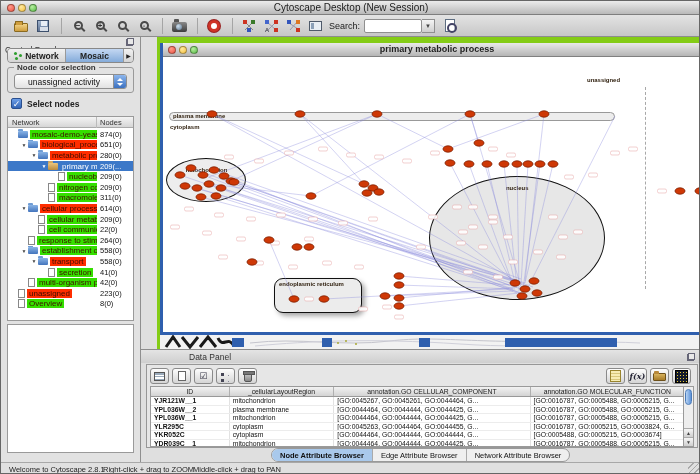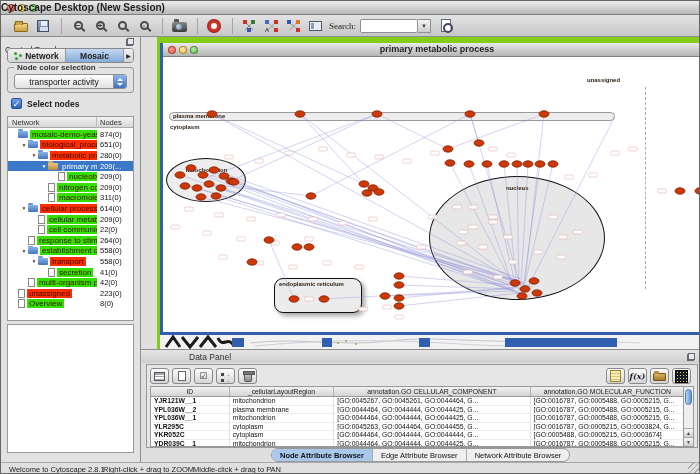--- a/index.html
+++ b/index.html
@@ -6,21 +6,21 @@
   *{box-sizing:border-box;font-family:"Liberation Sans",sans-serif;}
   #app{position:relative;width:700px;height:474px;background:#dfdfdf;overflow:hidden;border:1px solid #666;}
 
   
   #titlebar{position:absolute;left:0;top:0;width:700px;height:14px;
     background:linear-gradient(#ececec,#b9b9b9);border-bottom:1px solid #7e7e7e;}
   .tl{position:absolute;top:3px;width:8px;height:8px;border-radius:50%;border:1px solid rgba(0,0,0,.35);}
   .tl.red{background:radial-gradient(circle at 35% 30%,#ff9a8a,#ee5544);}
   .tl.yel{background:radial-gradient(circle at 35% 30%,#ffe9a0,#f5c03e);}
   .tl.grn{background:radial-gradient(circle at 35% 30%,#b8f0a0,#58bb46);}
-  #app-title{position:absolute;left:0;right:0;top:1px;text-align:left;font-size:10px;font-weight:bold;color:#1c1c1c;}
+  #app-title{position:absolute;left:0;right:0;top:1px;text-align:center;font-size:10px;font-weight:normal;color:#1c1c1c;}
 
   
   #toolbar{position:absolute;left:0;top:14px;width:700px;height:22px;
     background:linear-gradient(#e3e3e3,#c7c7c7);border-bottom:1px solid #8d8d8d;
     display:flex;align-items:center;padding-left:10px;}
   .tb-btn{width:20px;height:19px;display:flex;align-items:center;justify-content:center;margin-right:2px;}
   .tb-sep{width:1px;height:16px;background:#a5a5a5;margin:0 6px;}
   .folder-ic{width:14px;height:9px;background:linear-gradient(#f2d489,#cf9e3e);border:1px solid #8a6a20;border-radius:1px;position:relative;margin-top:3px;}
   .folder-ic::before{content:'';position:absolute;top:-3px;left:0;width:6px;height:3px;background:#cf9e3e;border:1px solid #8a6a20;border-bottom:none;border-radius:1px 1px 0 0;}
   .save-ic{width:12px;height:12px;background:linear-gradient(#9fb2cc,#5f7596);border:1px solid #3c4f6c;position:relative;}
@@ -29,21 +29,21 @@
   .mag{width:9px;height:9px;border:2px solid #4a4a4a;border-radius:50%;position:relative;display:inline-block;}
   .mag::after{content:'';position:absolute;width:2px;height:5px;background:#4a4a4a;bottom:-4px;right:-3px;transform:rotate(-45deg);}
   .mag b{position:absolute;top:50%;left:50%;transform:translate(-50%,-55%);font-size:8px;font-weight:bold;color:#333;line-height:0;}
   .cam-ic{width:15px;height:10px;background:linear-gradient(#8a8a8a,#3c3c3c);border-radius:2px;position:relative;margin-top:3px;}
   .cam-ic::before{content:'';position:absolute;left:4px;top:2px;width:6px;height:6px;border-radius:50%;background:radial-gradient(circle at 35% 35%,#cfe0ee,#5a748e);}
   .cam-ic::after{content:'';position:absolute;top:-3px;left:2px;width:5px;height:3px;background:#555;border-radius:1px 1px 0 0;}
   .ring-ic{width:12px;height:12px;border-radius:50%;border:3px solid #cf3326;box-shadow:inset 0 0 0 1px #fff,0 0 0 1px #922;background:#fff;}
   .net-ic{margin-top:1px;}
   .panel-ic{width:13px;height:10px;border:1px solid #4f5a6a;background:#e8eef4;position:relative;}
   .panel-ic::before{content:'';position:absolute;left:1px;top:1px;width:3px;height:6px;background:#8ba0b8;}
-  .srch-label{font-size:9px;color:#222;margin:0 4px 0 2px;font-family:Liberation Serif, serif;}
+  .srch-label{font-size:9px;color:#222;margin:0 4px 0 2px;}
   .srch-input{width:58px;height:14px;border:1px solid #8f8f8f;background:#fff;border-radius:2px;font-size:9px;padding:0 2px;}
   .srch-drop{width:13px;height:14px;border:1px solid #8f8f8f;border-left:none;background:linear-gradient(#f4f4f4,#cfcfcf);display:flex;align-items:center;justify-content:center;font-size:6px;color:#444;}
   .advsrch-ic{width:10px;height:13px;background:#fff;border:1px solid #5d6d80;position:relative;}
   .advsrch-ic::after{content:'';position:absolute;right:-3px;bottom:-2px;width:6px;height:6px;border:2px solid #446;border-radius:50%;background:rgba(255,255,255,.6);}
 
   
   #cpanel{position:absolute;left:0;top:36px;width:140px;height:425px;background:#e2e2e2;border-right:1px solid #8f8f8f;}
   #cp-header{position:absolute;left:0;top:0;width:100%;height:11px;}
   #cp-title{position:absolute;left:4px;top:8px;font-size:8.5px;color:#333;}
   .float-ic{position:absolute;width:8px;height:8px;}
@@ -260,21 +260,21 @@
       <div class="cp-tab sel">
         <span>Mosaic</span>
       </div>
       <div class="cp-tab-more">
           <span>▶</span>
         </div>
     </div>
     <div id="cp-group">
       <span id="cp-group-label">Node color selection</span>
       <div id="cp-combo">
-        <span id="cp-combo-val">transporter activity</span>
+        <span id="cp-combo-val">unassigned activity</span>
         <span id="cp-combo-step">
             <span class="st-up"></span>
             <span class="st-dn"></span>
           </span>
       </div>
     </div>
     <div id="cp-check">
       <span id="cp-checkbox">✓</span>
       <span id="cp-check-label">Select nodes</span>
     </div>

